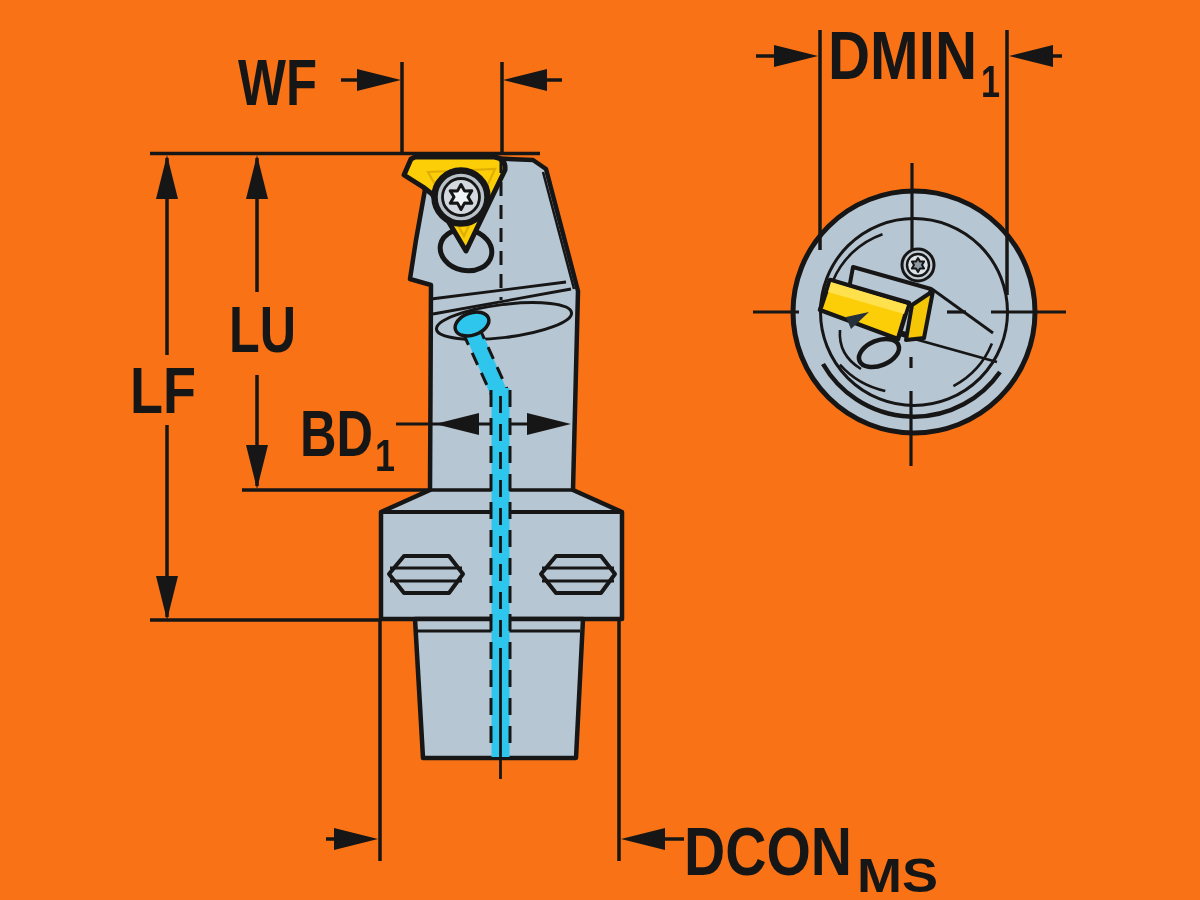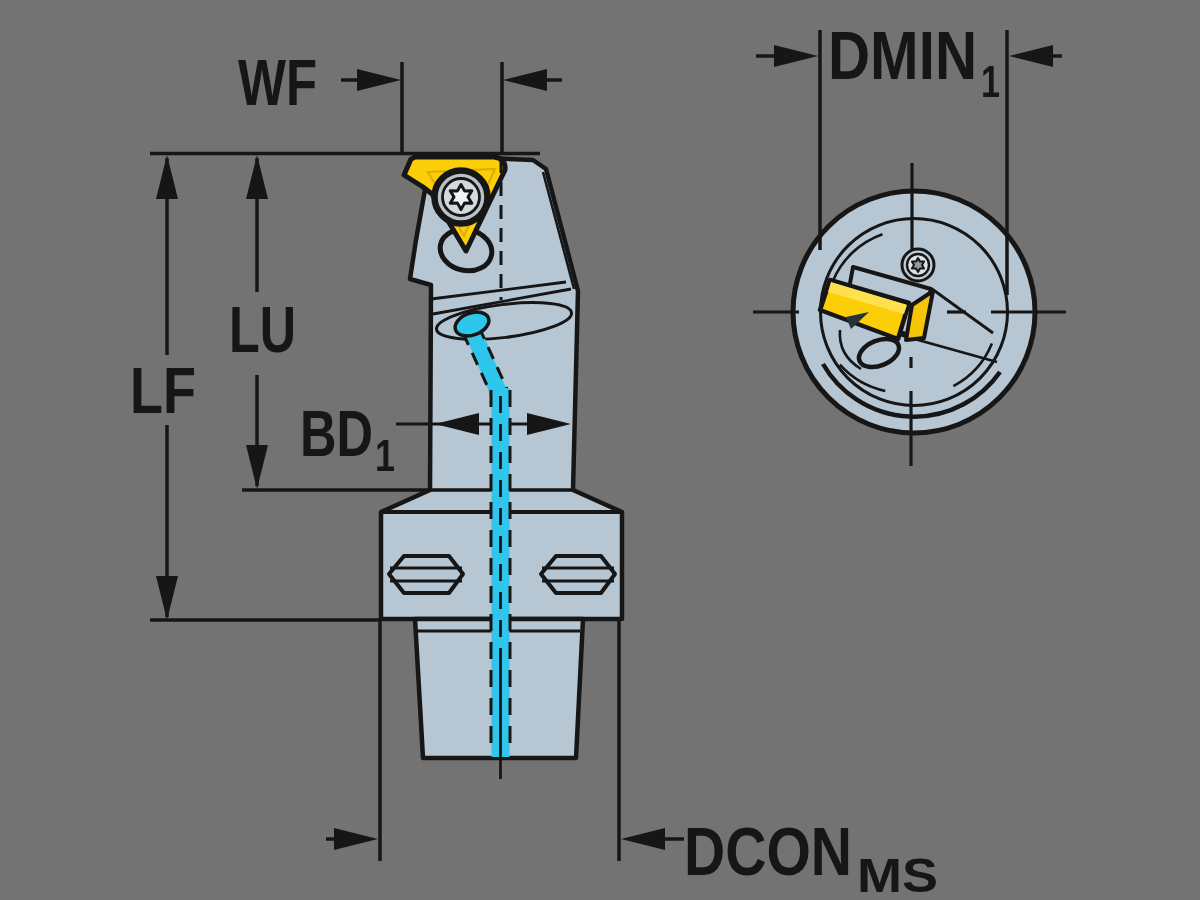--- a/index.html
+++ b/index.html
@@ -1,16 +1,16 @@
 <!DOCTYPE html>
 <html><head>
 <meta charset="utf-8">
 <style>
   html,body{margin:0;padding:0;background:#ffffff;}
-  .stage{position:relative;width:1200px;height:900px;background:#737373;overflow:hidden;}
+  .stage{position:relative;width:1200px;height:900px;background:#f97316;overflow:hidden;}
   svg{position:absolute;left:0;top:0;}
   .dim-label{font-family:"Liberation Sans","DejaVu Sans",sans-serif;font-weight:700;fill:#161616;}
 </style>
 </head>
 <body>
 
 <div class="stage">
 <svg width="1200" height="900" viewBox="0 0 1200 900">
 
   <g>

